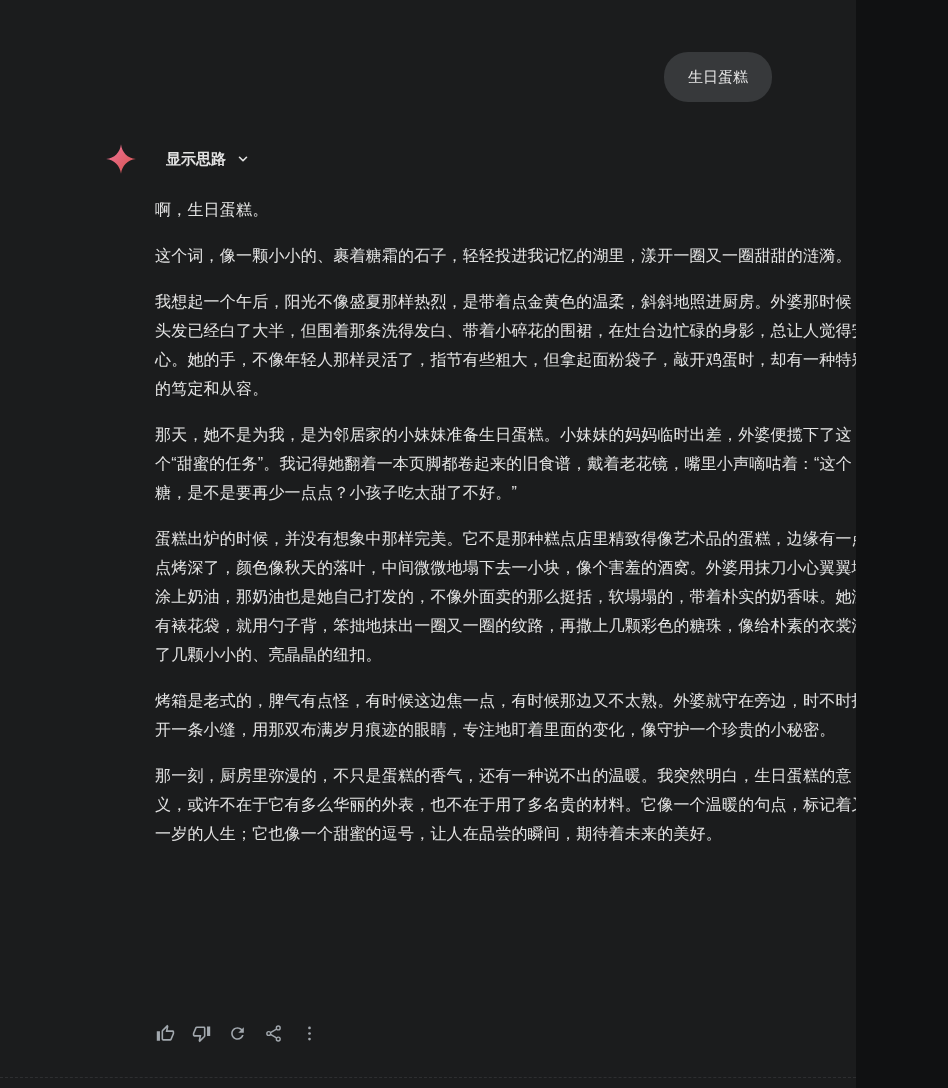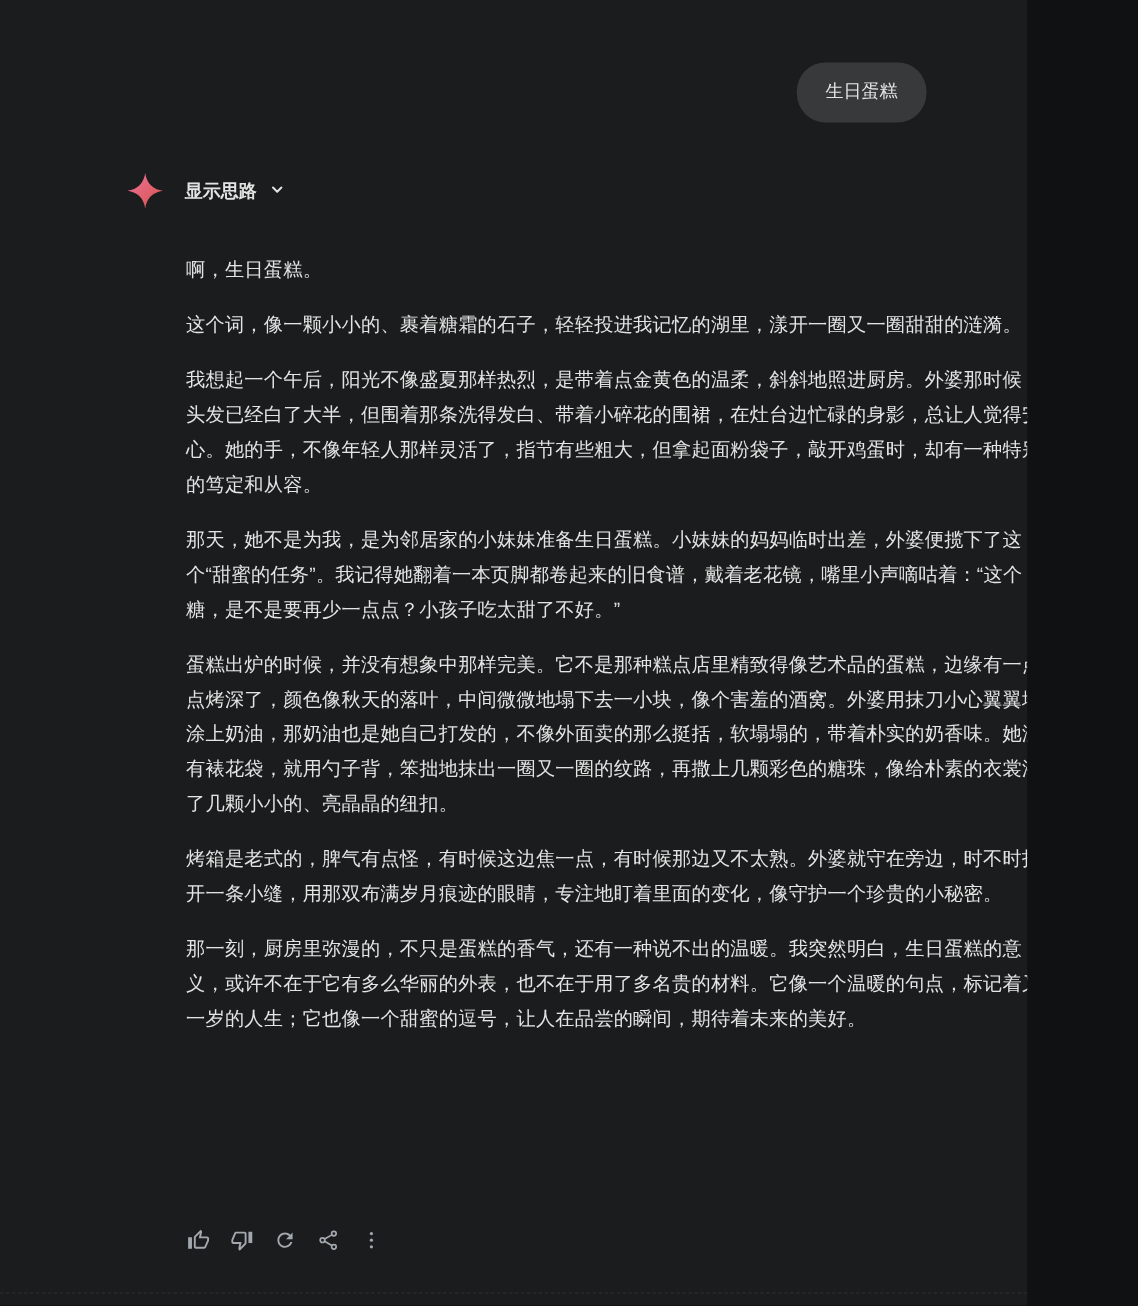--- a/index.html
+++ b/index.html
@@ -18,37 +18,37 @@
     color:#e6e6e6;
     font-size:15px;
     line-height:20px;
     padding:15px 24px;
     border-radius:24px;
     white-space:nowrap;
   }
   
   .thoughts-row{
     position:absolute;top:143px;left:105px;
-    display:flex;align-items:center;gap:17px;
+    display:flex;align-items:center;gap:29px;
   }
   .sparkle{width:32px;height:32px;display:block;}
   .thoughts-toggle{
     display:flex;align-items:center;gap:10px;
     background:none;border:none;cursor:pointer;
     color:#e3e3e3;font-family:inherit;
     font-size:15px;font-weight:600;padding:0;
   }
   .chevron{color:#e3e3e3;display:block;margin-top:2px;}
   
   .content{
     position:absolute;top:195px;left:155px;width:714px;
     font-size:16px;line-height:29px;color:#e4e4e4;
     letter-spacing:0.2px;
   }
-  .content p{margin:16px 0 17px 0;}
+  .content p{margin:0 0 17px 0;}
   
   .actions{
     position:absolute;top:1021px;left:153px;
     display:flex;align-items:center;gap:12px;
     color:#a2a8ae;
   }
   .action-btn{
     background:none;border:none;padding:2px;cursor:pointer;
     color:#a2a8ae;display:flex;align-items:center;justify-content:center;
     border-radius:50%;width:24px;height:24px;

